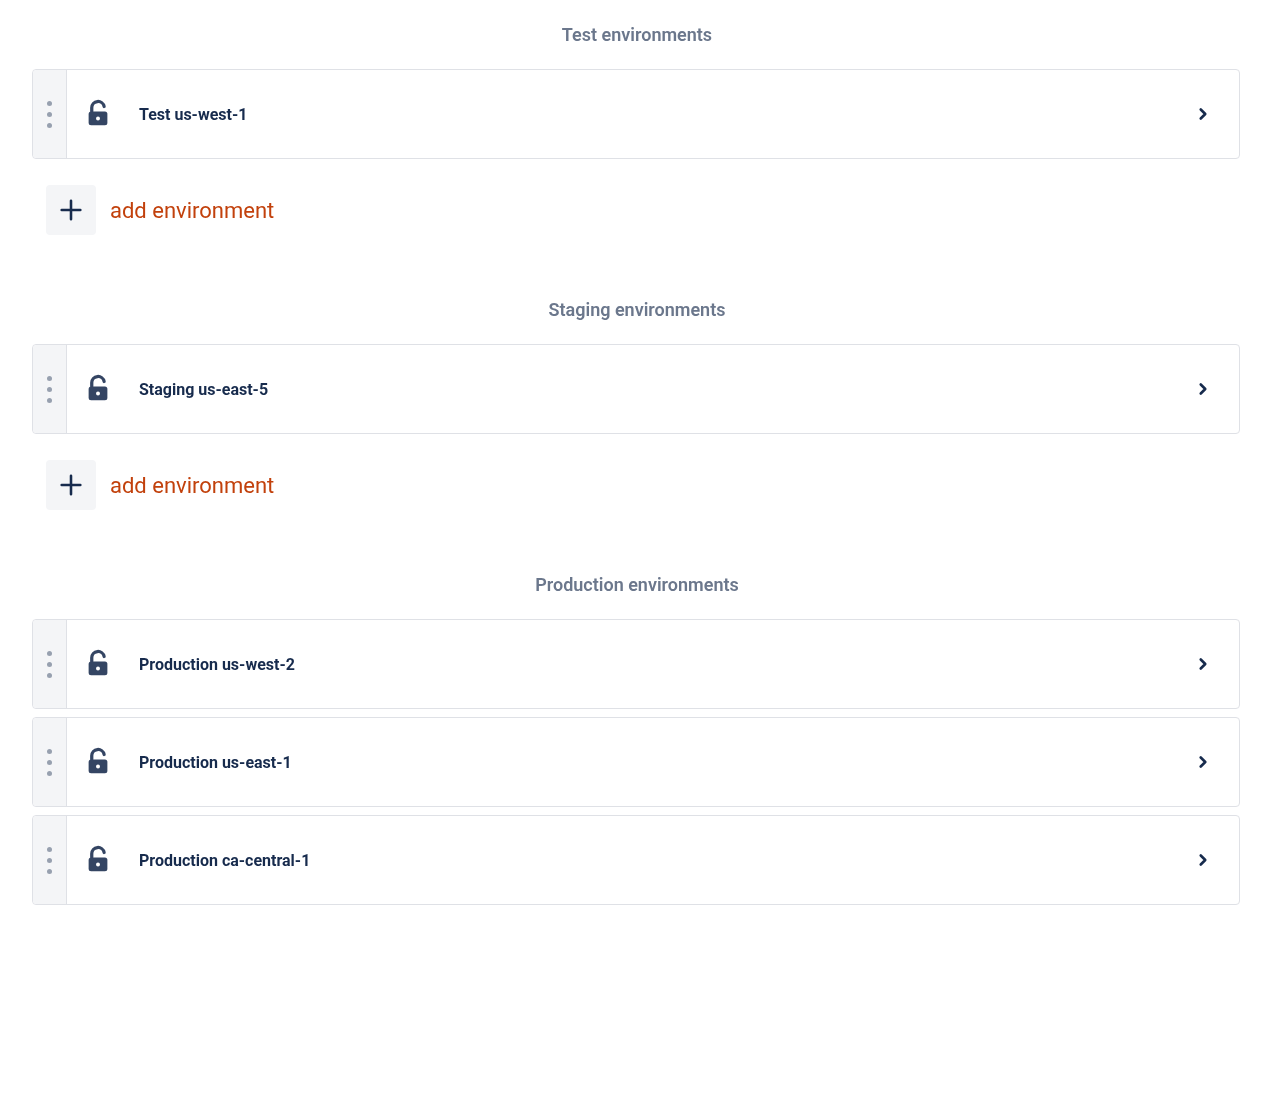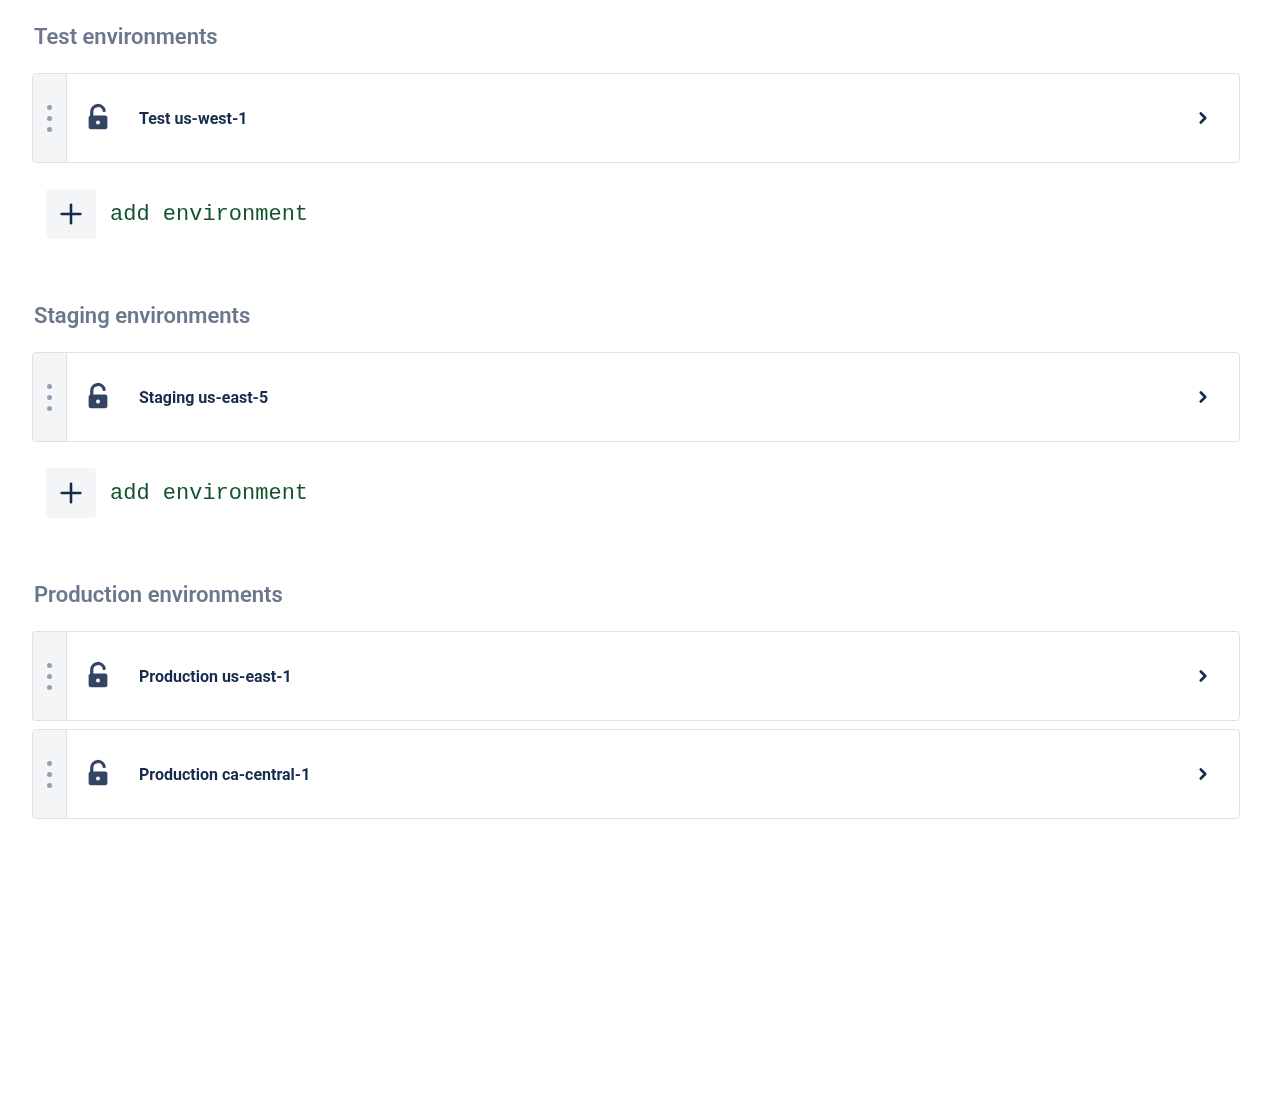--- a/index.html
+++ b/index.html
@@ -14,24 +14,25 @@
       width: 1274px;
     }
     .section {
       margin-bottom: 64px;
     }
     .section:last-child {
       margin-bottom: 0;
       margin-top: 15px;
     }
     .section-heading {
-      font-size: 22px;
+      font-size: 18px;
       font-weight: 600;
       color: #6b778c;
       margin-bottom: 24px;
+      text-align: center;
     }
     .env-row {
       display: flex;
       align-items: stretch;
       border: 1px solid #dfe1e6;
       border-radius: 4px;
       margin-bottom: 8px;
       background: #ffffff;
       min-height: 90px;
       margin-left: -2px;
@@ -110,23 +111,22 @@
       display: flex;
       align-items: center;
       justify-content: center;
     }
     .add-btn svg {
       width: 28px;
       height: 28px;
     }
     .add-label {
       font-size: 22px;
-      color: #14532d;
+      color: #c2410c;
       font-weight: 400;
-      font-family: Liberation Mono, monospace;
     }
     .env-list {
       margin-top: 0;
     }
   </style>
 </head>
 <body>
 
 <div id="root">
     <div class="section"><div class="section-heading">Test environments</div><div class="env-list">
@@ -207,20 +207,44 @@
             </div>
           </div>
           <div class="env-content">
             <div class="lock-icon">
               <svg viewBox="0 0 24 24" fill="none" xmlns="http://www.w3.org/2000/svg">
     <path d="M7 10V7a5 5 0 0 1 9.9-1" stroke="#344563" stroke-width="2.6" stroke-linecap="round"></path>
     <rect x="4.5" y="10" width="15" height="11" rx="2" fill="#344563"></rect>
     <circle cx="12" cy="15.5" r="1.6" fill="#ffffff"></circle>
   </svg>
             </div>
+            <div class="env-name">Production us-west-2</div>
+            <div class="chevron">
+              <svg viewBox="0 0 24 24" fill="none" xmlns="http://www.w3.org/2000/svg">
+    <path d="M9 6l6 6-6 6" stroke="#172b4d" stroke-width="3.5" stroke-linecap="round" stroke-linejoin="round"></path>
+  </svg>
+            </div>
+          </div>
+        </div>
+        <div class="env-row">
+          <div class="drag-handle">
+            <div class="drag-dots">
+              <span></span>
+              <span></span>
+              <span></span>
+            </div>
+          </div>
+          <div class="env-content">
+            <div class="lock-icon">
+              <svg viewBox="0 0 24 24" fill="none" xmlns="http://www.w3.org/2000/svg">
+    <path d="M7 10V7a5 5 0 0 1 9.9-1" stroke="#344563" stroke-width="2.6" stroke-linecap="round"></path>
+    <rect x="4.5" y="10" width="15" height="11" rx="2" fill="#344563"></rect>
+    <circle cx="12" cy="15.5" r="1.6" fill="#ffffff"></circle>
+  </svg>
+            </div>
             <div class="env-name">Production us-east-1</div>
             <div class="chevron">
               <svg viewBox="0 0 24 24" fill="none" xmlns="http://www.w3.org/2000/svg">
     <path d="M9 6l6 6-6 6" stroke="#172b4d" stroke-width="3.5" stroke-linecap="round" stroke-linejoin="round"></path>
   </svg>
             </div>
           </div>
         </div>
         <div class="env-row">
           <div class="drag-handle">

